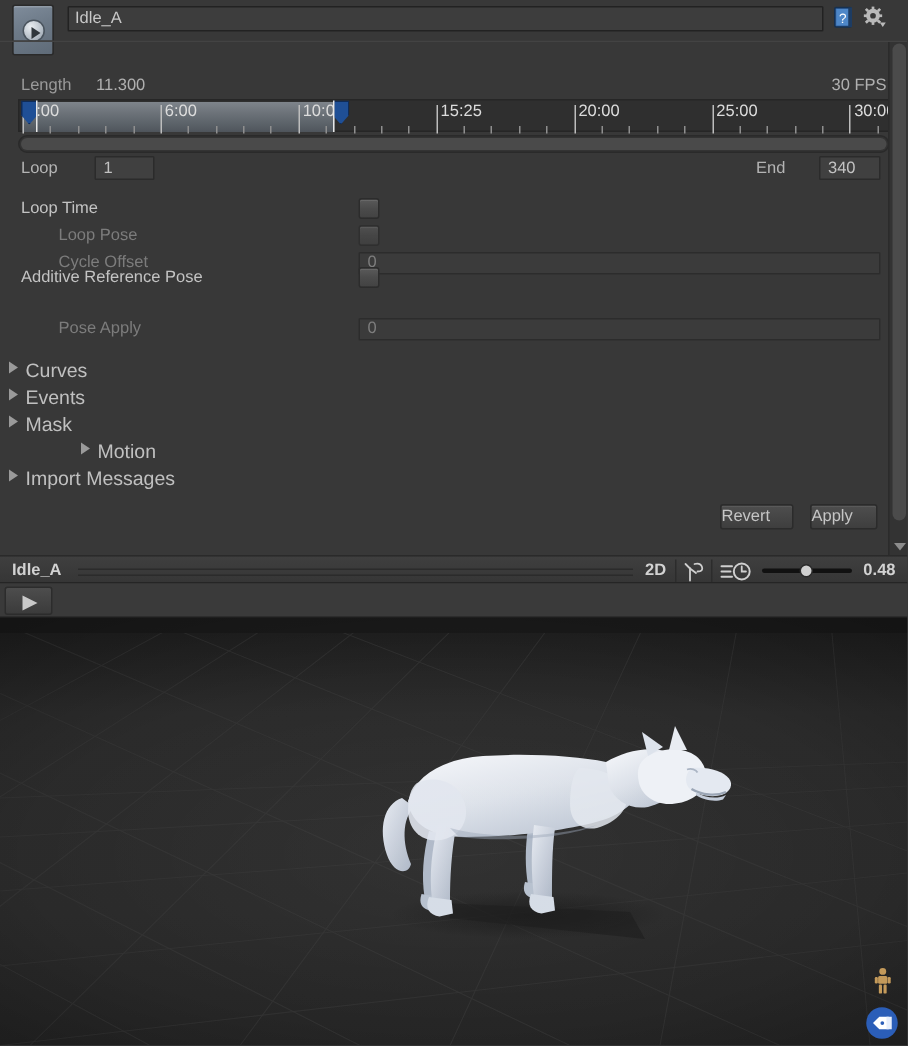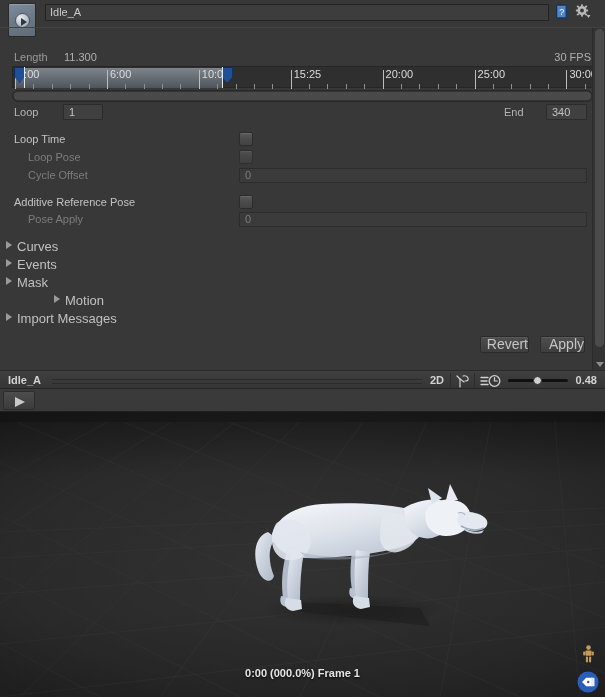--- a/index.html
+++ b/index.html
@@ -150,21 +150,21 @@
 
   
   .prop {
     position: absolute; left: 0; width: 605px; height: 17px;
   }
   .prop-label {
     position: absolute; top: 2px;
     font-size: 11px; white-space: nowrap;
   }
   .prop-label.l0 { left: 14px; color: #c3c3c3; }
-  .prop-label.l1 { left: 28px; color: #7c7c7c; }
+  .prop-label.l1 { left: 39px; color: #7c7c7c; }
   .chk {
     position: absolute; left: 239px; top: 1px;
     width: 14px; height: 14px;
     background: linear-gradient(180deg,#5a5a5a 0%,#4b4b4b 50%,#434343 100%);
     border: 1px solid #2c2c2c;
     border-radius: 2px;
     box-shadow: inset 0 1px 0 rgba(255,255,255,.09);
   }
   .chk.dim { opacity: .72; }
   .text-field {
@@ -190,26 +190,26 @@
   }
   .foldout .fl {
     position: absolute; left: 17px; top: 2px;
     font-size: 13px; color: #c0c0c0; white-space: nowrap;
   }
 
   
   .btn {
     position: absolute; top: 336px;
     height: 17px; line-height: 15px;
-    text-align: right;
+    text-align: left;
     background: linear-gradient(180deg,#4e4e4e 0%,#464646 50%,#3e3e3e 100%);
     border: 1px solid #2b2b2b;
     border-radius: 2px;
     color: #c5c5c5;
-    font-size: 14px;
+    font-size: 11px;
     box-shadow: inset 0 1px 0 rgba(255,255,255,.07);
   }
   #revert-btn { right: 76px; width: 49px; }
   #apply-btn { right: 20px; width: 45px; }
 
   
   .v-scroll {
     position: absolute; right: 0; top: 28px;
     width: 13px; height: 342px;
     background: #333;
@@ -431,21 +431,21 @@
           <div class="chk"></div>
         </div>
         <div class="prop" style="top: 149px;">
           <div class="prop-label l1">Loop Pose</div>
           <div class="chk dim"></div>
         </div>
         <div class="prop" style="top: 167px;">
           <div class="prop-label l1">Cycle Offset</div>
           <div class="text-field">0</div>
         </div>
-        <div class="prop" style="top: 194px;">
+        <div class="prop" style="top: 177px;">
           <div class="prop-label l0">Additive Reference Pose</div>
           <div class="chk"></div>
         </div>
         <div class="prop" style="top: 211px;">
           <div class="prop-label l1">Pose Apply</div>
           <div class="text-field">0</div>
         </div>
       </div>
 
     <div id="foldouts-host">
@@ -623,21 +623,20 @@
                  C272 120 274 113 278 110 Z" fill="#e1e6ee" opacity=".9"></path>
 
         <path d="M356 138 C354 154 354 170 356 186 L368 187 C368 170 368 154 370 140 Z" fill="url(#legGrad)"></path>
         <path d="M354 184 C351 191 354 196 361 197 L370 195 L369 186 Z" fill="#d5dce6"></path>
 
         <path d="M300 140 C330 148 370 146 398 138 C380 146 340 150 306 146 Z" fill="#9aa5b5" opacity=".45"></path>
       </g>
     </svg>
     <div class="vp-vignette"></div>
 
-    <div class="vp-status">0:00 (000.0%) Frame 1</div>
 
     <div class="vp-avatar-icon">
       <svg width="13" height="20" viewBox="0 0 13 20">
         <g fill="#c49a5a">
           <circle cx="6.5" cy="2.6" r="2.3"></circle>
           <rect x="3.4" y="5.6" width="6.2" height="5.2" rx="1"></rect>
           <rect x="1.2" y="6.4" width="2" height="4.2" rx="0.8"></rect>
           <rect x="9.8" y="6.4" width="2" height="4.2" rx="0.8"></rect>
           <rect x="3.9" y="11.4" width="2.1" height="6" rx="0.8"></rect>
           <rect x="7" y="11.4" width="2.1" height="6" rx="0.8"></rect>

